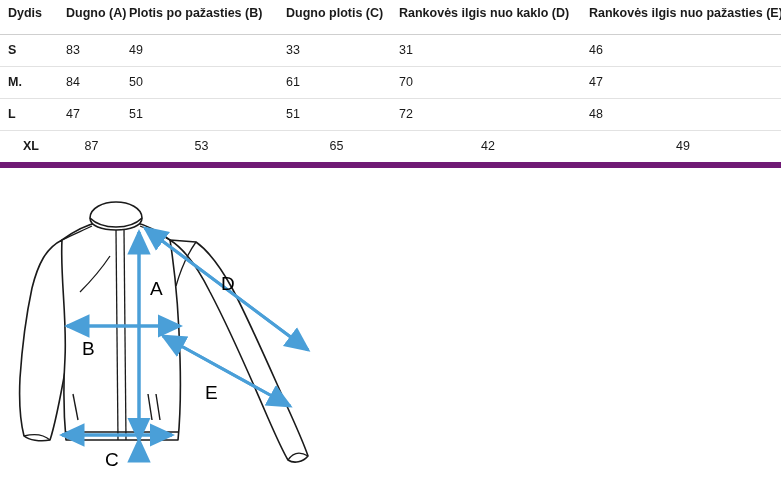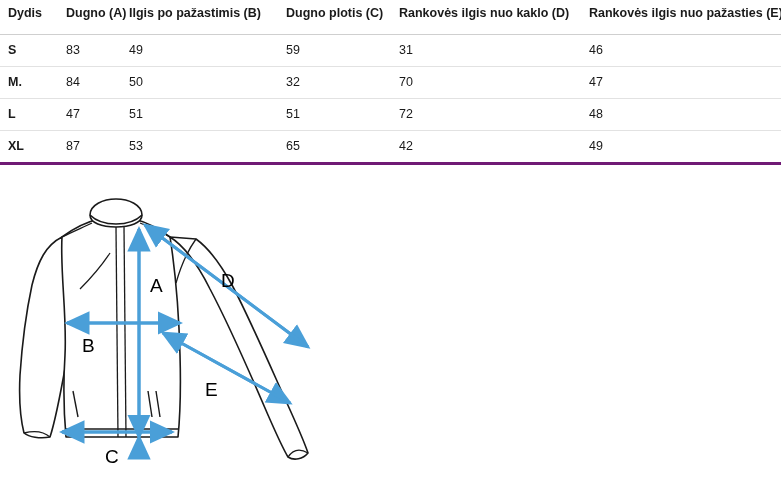--- a/index.html
+++ b/index.html
@@ -35,21 +35,22 @@
   .size-table td {
     text-align: left;
     padding: 8px 4px 9px 8px;
     border-bottom: 1px solid #e2e2e2;
     font-size: 12.5px;
   }
   .size-table td.size-cell {
     font-weight: bold;
   }
   .size-table tr:last-child td {
-    border-bottom: 3px solid #701a75;
+    border-bottom: 6px solid #701a75;
+    text-align: center;
   }
   .col-size   { width: 58px; }
   .col-a      { width: 63px; }
   .col-b      { width: 157px; }
   .col-c      { width: 113px; }
   .col-d      { width: 190px; }
   .col-e      { width: 200px; }
 
   
   .diagram-wrap {
@@ -77,40 +78,40 @@
       <col class="col-a">
       <col class="col-b">
     <col class="col-c">
       <col class="col-d">
       <col class="col-e">
   </colgroup>
   <thead>
     <tr>
       <th>Dydis</th>
       <th>Dugno (A)</th>
-      <th>Ilgis po pažastimis (B)</th>
+      <th>Plotis po pažasties (B)</th>
       <th>Dugno plotis (C)</th>
       <th>Rankovės ilgis nuo kaklo (D)</th>
       <th>Rankovės ilgis nuo pažasties (E)</th>
     </tr>
   </thead>
   <tbody>
     <tr>
       <td class="size-cell">S</td>
       <td>83</td>
       <td>49</td>
-      <td>59</td>
+      <td>33</td>
       <td>31</td>
       <td>46</td>
     </tr>
     <tr>
       <td class="size-cell">M.</td>
       <td>84</td>
       <td>50</td>
-      <td>32</td>
+      <td>61</td>
       <td>70</td>
       <td>47</td>
     </tr>
     <tr>
       <td class="size-cell">L</td>
       <td>47</td>
       <td>51</td>
       <td>51</td>
       <td>72</td>
       <td>48</td>

